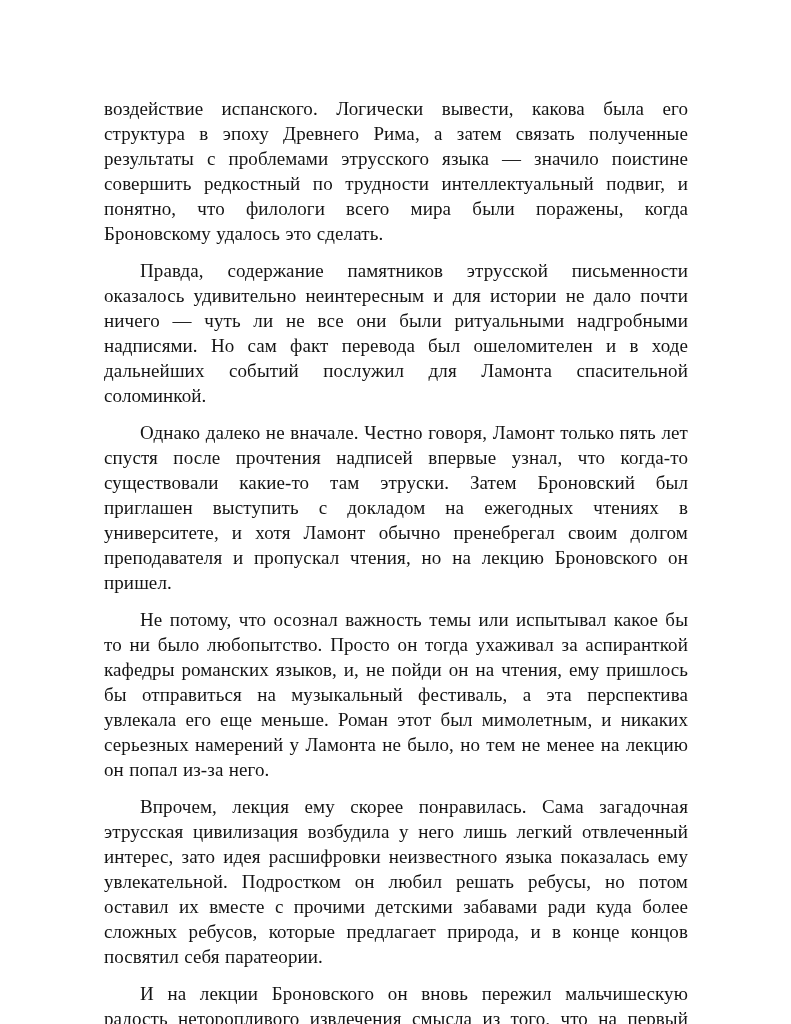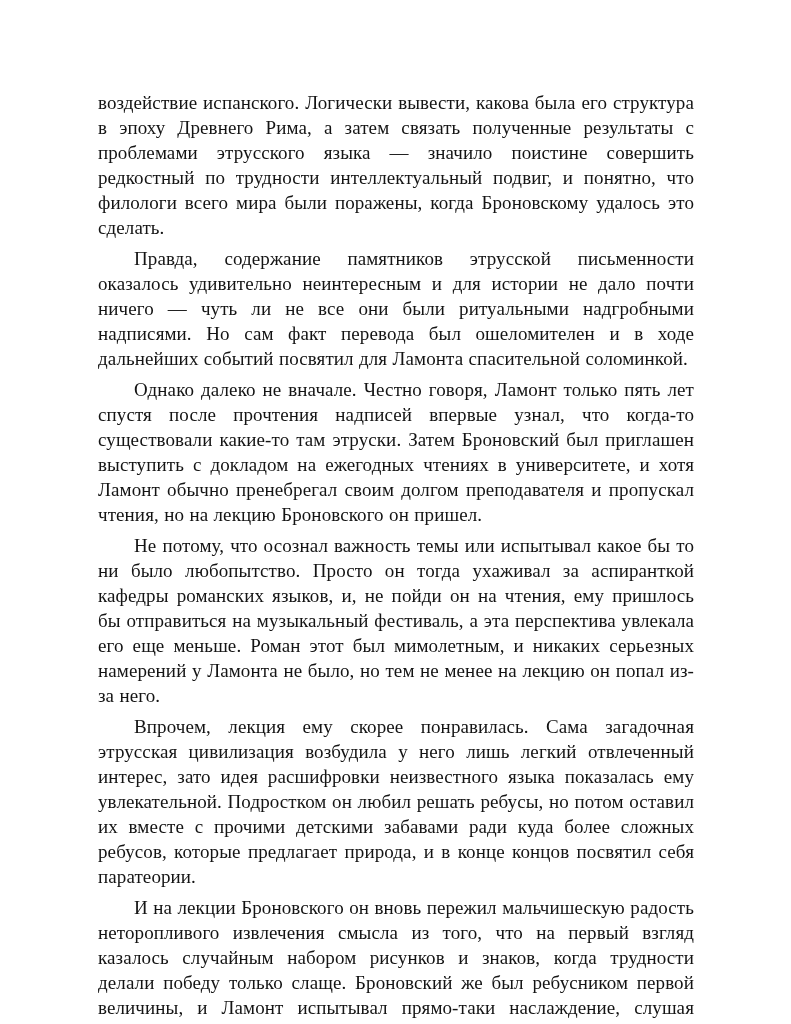--- a/index.html
+++ b/index.html
@@ -17,40 +17,40 @@
     box-sizing: border-box;
     width: 791px;
     height: 1024px;
     padding: 84px 91px 80px 92px;
     background: #ffffff;
   }
   .text-block {
     width: 608px;
   }
   .text-block p {
-    margin: 6px;
+    margin: 12px;
     padding: 0;
     font-size: 19px;
     line-height: 25px;
     color: #141414;
     text-align: justify;
     text-align-last: left;
     letter-spacing: 0.1px;
     word-spacing: 0.5px;
   }
   .text-block p.indented {
     text-indent: 36px;
   }
 </style>
 </head>
 <body>
 
 <div class="page">
   <div class="text-block">
     <p>воздействие испанского. Логически вывести, какова была его структура в эпоху Древнего Рима, а затем связать полученные результаты с проблемами этрусского языка — значило поистине совершить редкостный по трудности интеллектуальный подвиг, и понятно, что филологи всего мира были поражены, когда Броновскому удалось это сделать.</p>
-    <p class="indented">Правда, содержание памятников этрусской письменности оказалось удивительно неинтересным и для истории не дало почти ничего — чуть ли не все они были ритуальными надгробными надписями. Но сам факт перевода был ошеломителен и в ходе дальнейших событий посвятил для Ламонта спасительной соломинкой.</p>
+    <p class="indented">Правда, содержание памятников этрусской письменности оказалось удивительно неинтересным и для истории не дало почти ничего — чуть ли не все они были ритуальными надгробными надписями. Но сам факт перевода был ошеломителен и в ходе дальнейших событий послужил для Ламонта спасительной соломинкой.</p>
     <p class="indented">Однако далеко не вначале. Честно говоря, Ламонт только пять лет спустя после прочтения надписей впервые узнал, что когда-то существовали какие-то там этруски. Затем Броновский был приглашен выступить с докладом на ежегодных чтениях в университете, и хотя Ламонт обычно пренебрегал своим долгом преподавателя и пропускал чтения, но на лекцию Броновского он пришел.</p>
     <p class="indented">Не потому, что осознал важность темы или испытывал какое бы то ни было любопытство. Просто он тогда ухаживал за аспиранткой кафедры романских языков, и, не пойди он на чтения, ему пришлось бы отправиться на музыкальный фестиваль, а эта перспектива увлекала его еще меньше. Роман этот был мимолетным, и никаких серьезных намерений у Ламонта не было, но тем не менее на лекцию он попал из-за него.</p>
     <p class="indented">Впрочем, лекция ему скорее понравилась. Сама загадочная этрусская цивилизация возбудила у него лишь легкий отвлеченный интерес, зато идея расшифровки неизвестного языка показалась ему увлекательной. Подростком он любил решать ребусы, но потом оставил их вместе с прочими детскими забавами ради куда более сложных ребусов, которые предлагает природа, и в конце концов посвятил себя паратеории.</p>
     <p class="indented">И на лекции Броновского он вновь пережил мальчишескую радость неторопливого извлечения смысла из того, что на первый взгляд казалось случайным набором рисунков и знаков, когда трудности делали победу только слаще. Броновский же был ребусником первой величины, и Ламонт испытывал прямо-таки наслаждение, слушая рассказ о том, как логика упорядочивала и истолковывала неведомое и бесформенное.</p>
     <p class="indented">Но даже это тройное совпадение — появление Броновского в университете, ламонтовское детское увлечение ребусами и флирт с хорошенькой аспиранткой, водившей своих поклонников на доклады и фестивали, — не привело бы ни к чему, если бы на следующий же день Ламонт не отправился на роковую аудиенцию к Хэллему и не погубил свою</p>
   </div>
 </div>
 
 </body></html>

